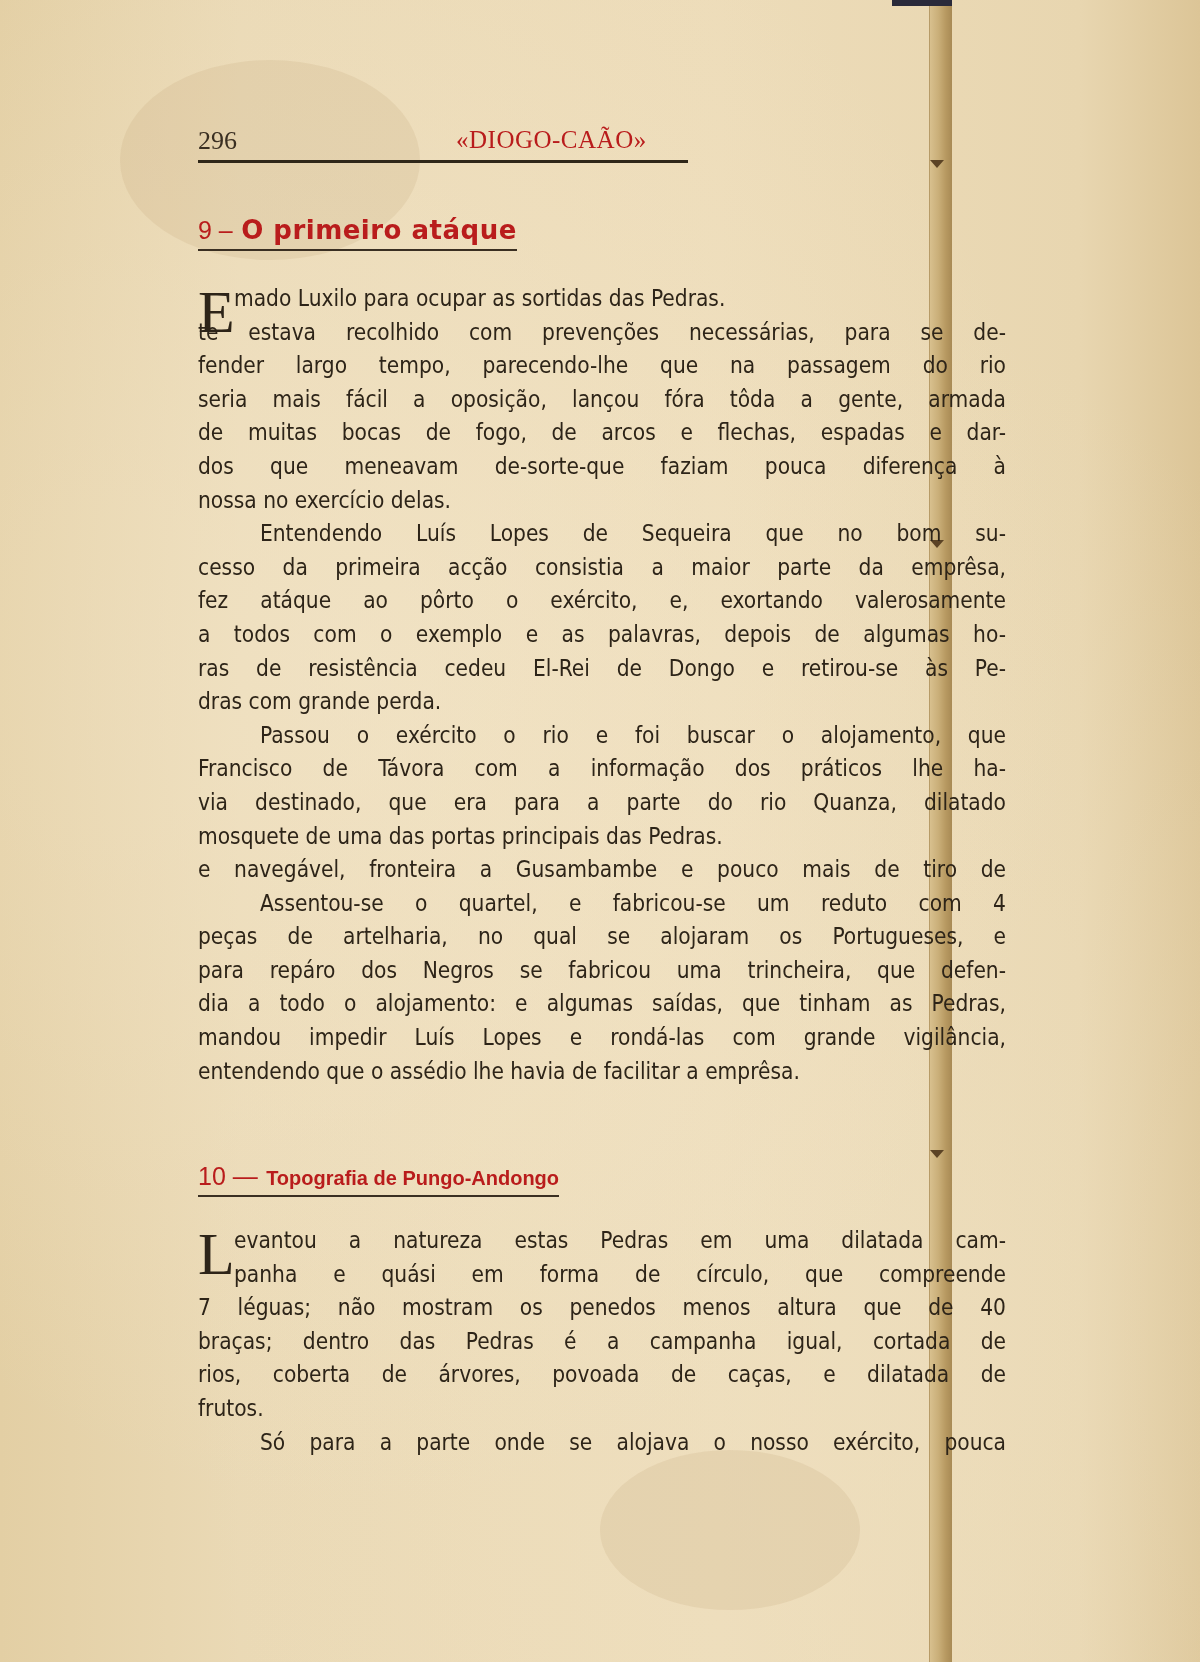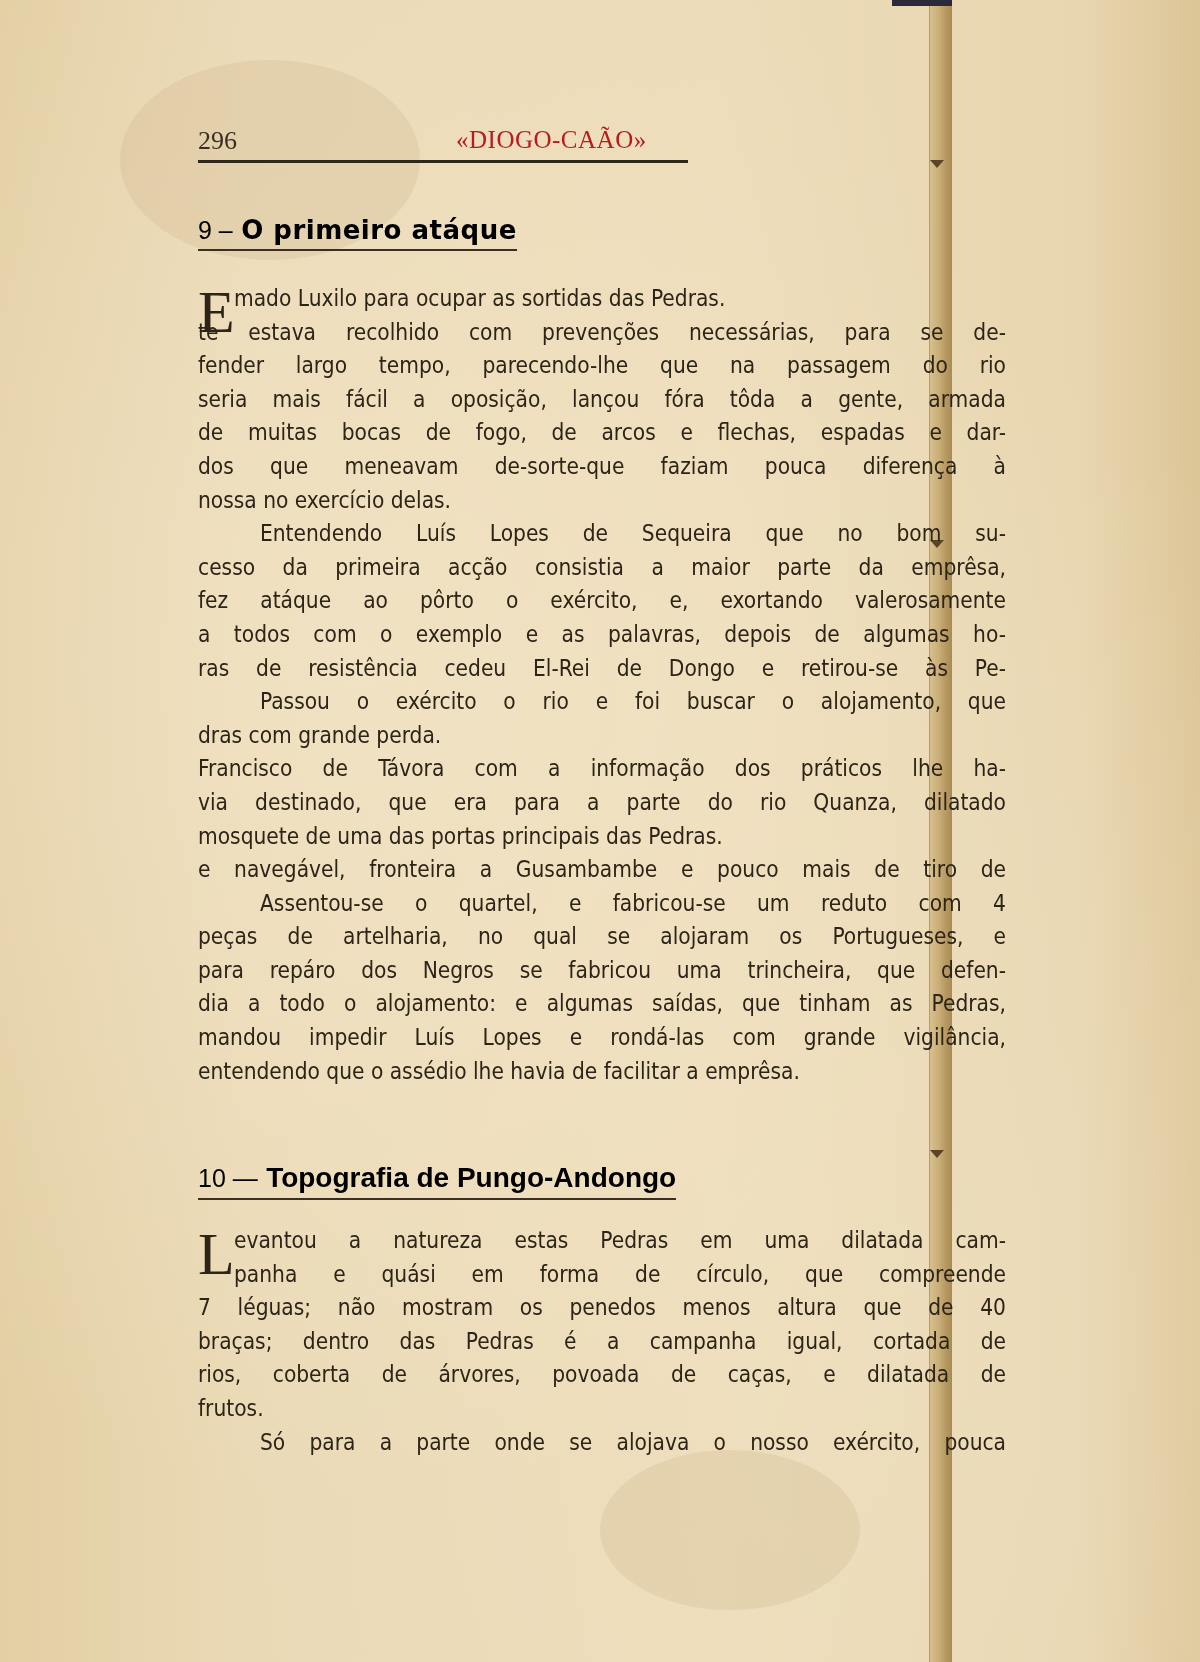--- a/index.html
+++ b/index.html
@@ -20,27 +20,27 @@
   }
   .spine-top { position: absolute; top: 0; right: 0; width: 60px; height: 6px; background: #2a2a3a; }
   .spine-notch { position: absolute; right: 8px; width: 14px; height: 8px; background: #5b4325; clip-path: polygon(0 0,100% 0,50% 100%); }
 
   .page { position: absolute; left: 0; top: 0; width: 952px; height: 1662px; }
 
   .running-head { position: absolute; left: 198px; top: 126px; width: 490px; height: 34px; border-bottom: 3px solid #2f2719; }
   .page-number { position: absolute; left: 0; top: 0; font-family: "Liberation Serif", serif; font-size: 26px; color: #3a2f22; }
   .running-title { position: absolute; left: 258px; top: 0; font-family: "Liberation Serif", serif; font-size: 25px; color: #b91c1c; letter-spacing: 0.5px; }
 
-  .section-heading { position: absolute; left: 198px; font-family: "DejaVu Sans", sans-serif; color: #000000; border-bottom: 2px solid #3a2f22; padding-bottom: 4px; white-space: nowrap; }
+  .section-heading { position: absolute; left: 198px; font-family: "DejaVu Sans", sans-serif; color: #b91c1c; border-bottom: 2px solid #3a2f22; padding-bottom: 4px; white-space: nowrap; }
   .section-heading .num { font-family: "Liberation Sans", sans-serif; font-size: 25px; font-weight: normal; }
   .section-heading .title { font-size: 26px; font-weight: bold; letter-spacing: 0.5px; }
   #h9 { top: 215px; }
   #h10 { top: 1162px; }
   #h10 .num { letter-spacing: 0; }
-  #h10 .title { font-family: "Liberation Sans", sans-serif; font-size: 28px; letter-spacing: 0; }
+  #h10 .title { font-family: "Liberation Sans", sans-serif; font-size: 20px; letter-spacing: 0; }
 
   .text-block { position: absolute; left: 198px; width: 808px; font-family: "DejaVu Sans Condensed", "DejaVu Sans", sans-serif; font-size: 22.5px; line-height: 33.6px; color: #2d2418; }
   .line { display: block; height: 33.6px; white-space: nowrap; text-align: justify; text-align-last: justify; }
   .line.last { text-align-last: left; }
   .line.indent { padding-left: 62px; }
   .line.dropcap { padding-left: 36px; }
   .drop { position: absolute; left: 0; font-family: "Liberation Serif", serif; font-size: 60px; line-height: 60px; color: #2d2418; }
   #block1 { top: 282px; }
   #block2 { top: 1224px; }
   .stain { position: absolute; border-radius: 50%; background: rgba(180,150,100,0.15); }
@@ -74,22 +74,22 @@
       <span class="line ">fender largo tempo, parecendo-lhe que na passagem do rio</span>
       <span class="line ">seria mais fácil a oposição, lançou fóra tôda a gente, armada</span>
       <span class="line ">de muitas bocas de fogo, de arcos e flechas, espadas e dar-</span>
       <span class="line ">dos que meneavam de-sorte-que faziam pouca diferença à</span>
       <span class="line last">nossa no exercício delas.</span>
       <span class="line indent">Entendendo Luís Lopes de Sequeira que no bom su-</span>
       <span class="line ">cesso da primeira acção consistia a maior parte da emprêsa,</span>
       <span class="line ">fez atáque ao pôrto o exército, e, exortando valerosamente</span>
       <span class="line ">a todos com o exemplo e as palavras, depois de algumas ho-</span>
       <span class="line ">ras de resistência cedeu El-Rei de Dongo e retirou-se às Pe-</span>
+      <span class="line last">dras com grande perda.</span>
       <span class="line indent">Passou o exército o rio e foi buscar o alojamento, que</span>
-      <span class="line last">dras com grande perda.</span>
       <span class="line ">Francisco de Távora com a informação dos práticos lhe ha-</span>
       <span class="line ">via destinado, que era para a parte do rio Quanza, dilatado</span>
       <span class="line last">mosquete de uma das portas principais das Pedras.</span>
       <span class="line ">e navegável, fronteira a Gusambambe e pouco mais de tiro de</span>
       <span class="line indent">Assentou-se o quartel, e fabricou-se um reduto com 4</span>
       <span class="line ">peças de artelharia, no qual se alojaram os Portugueses, e</span>
       <span class="line ">para repáro dos Negros se fabricou uma trincheira, que defen-</span>
       <span class="line ">dia a todo o alojamento: e algumas saídas, que tinham as Pedras,</span>
       <span class="line ">mandou impedir Luís Lopes e rondá-las com grande vigilância,</span>
       <span class="line last">entendendo que o assédio lhe havia de facilitar a emprêsa.</span>

